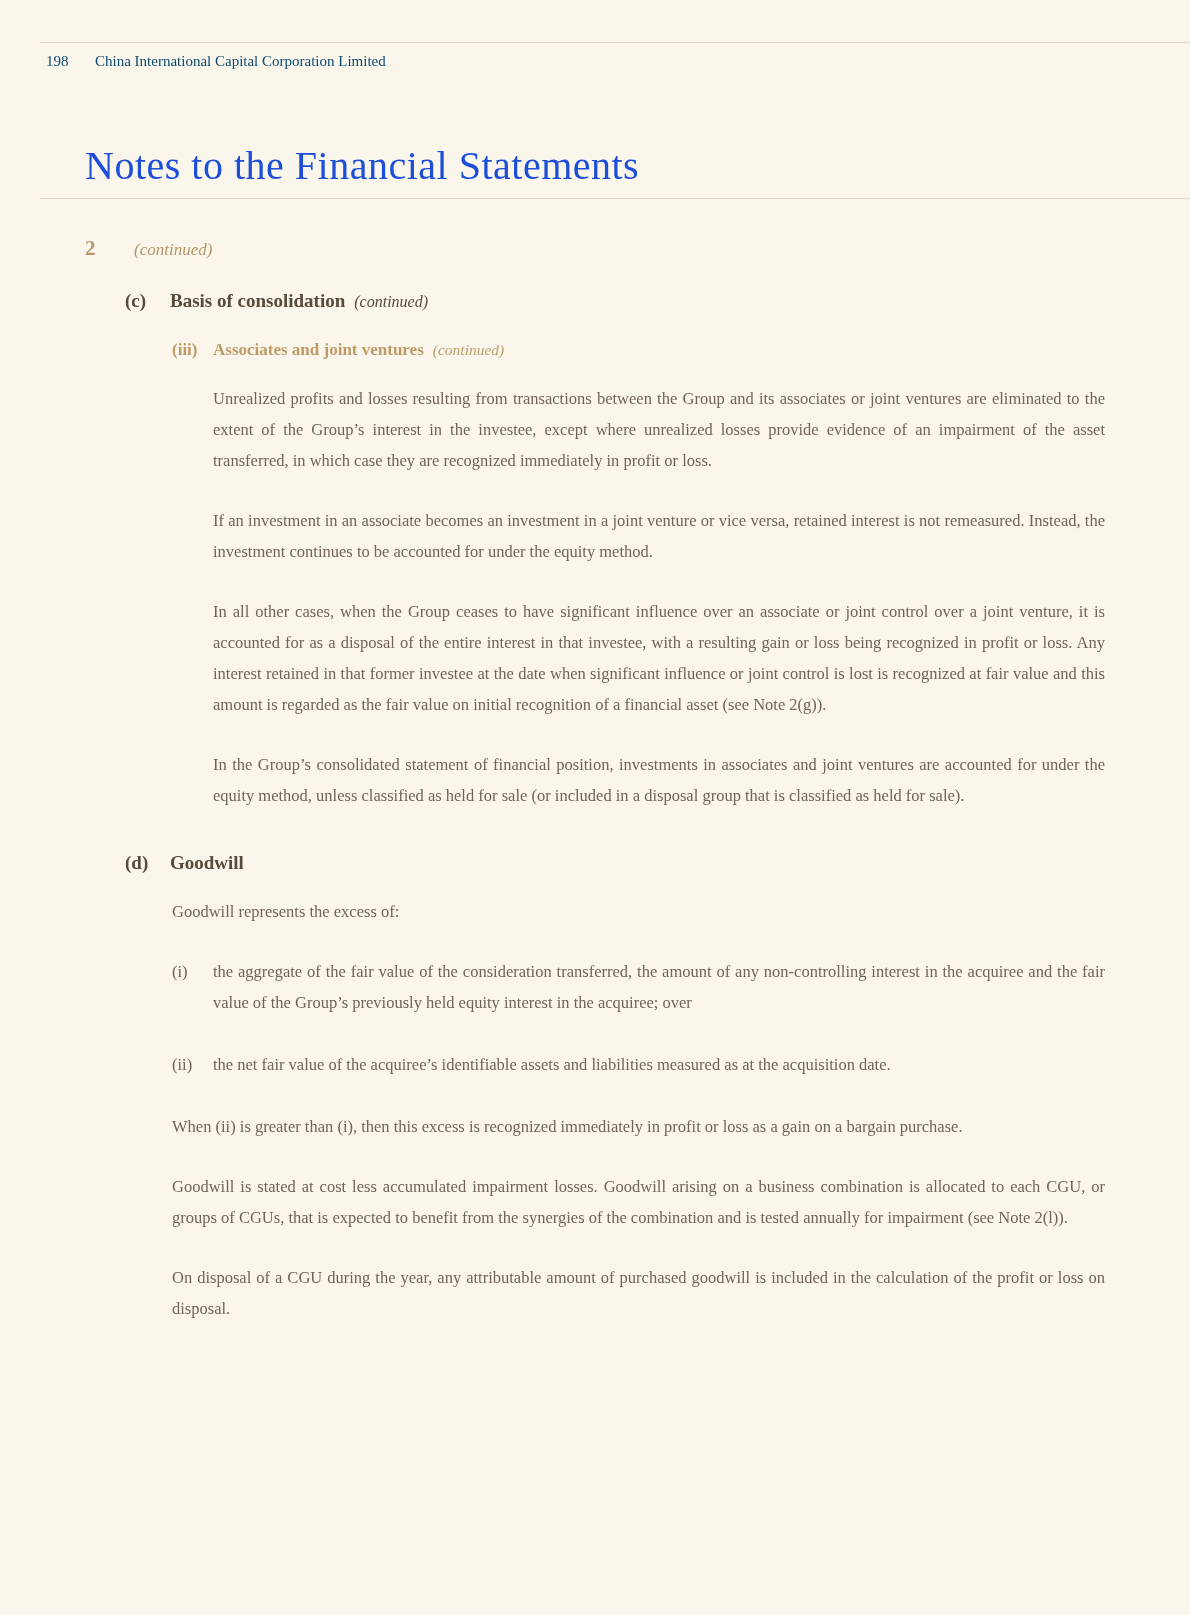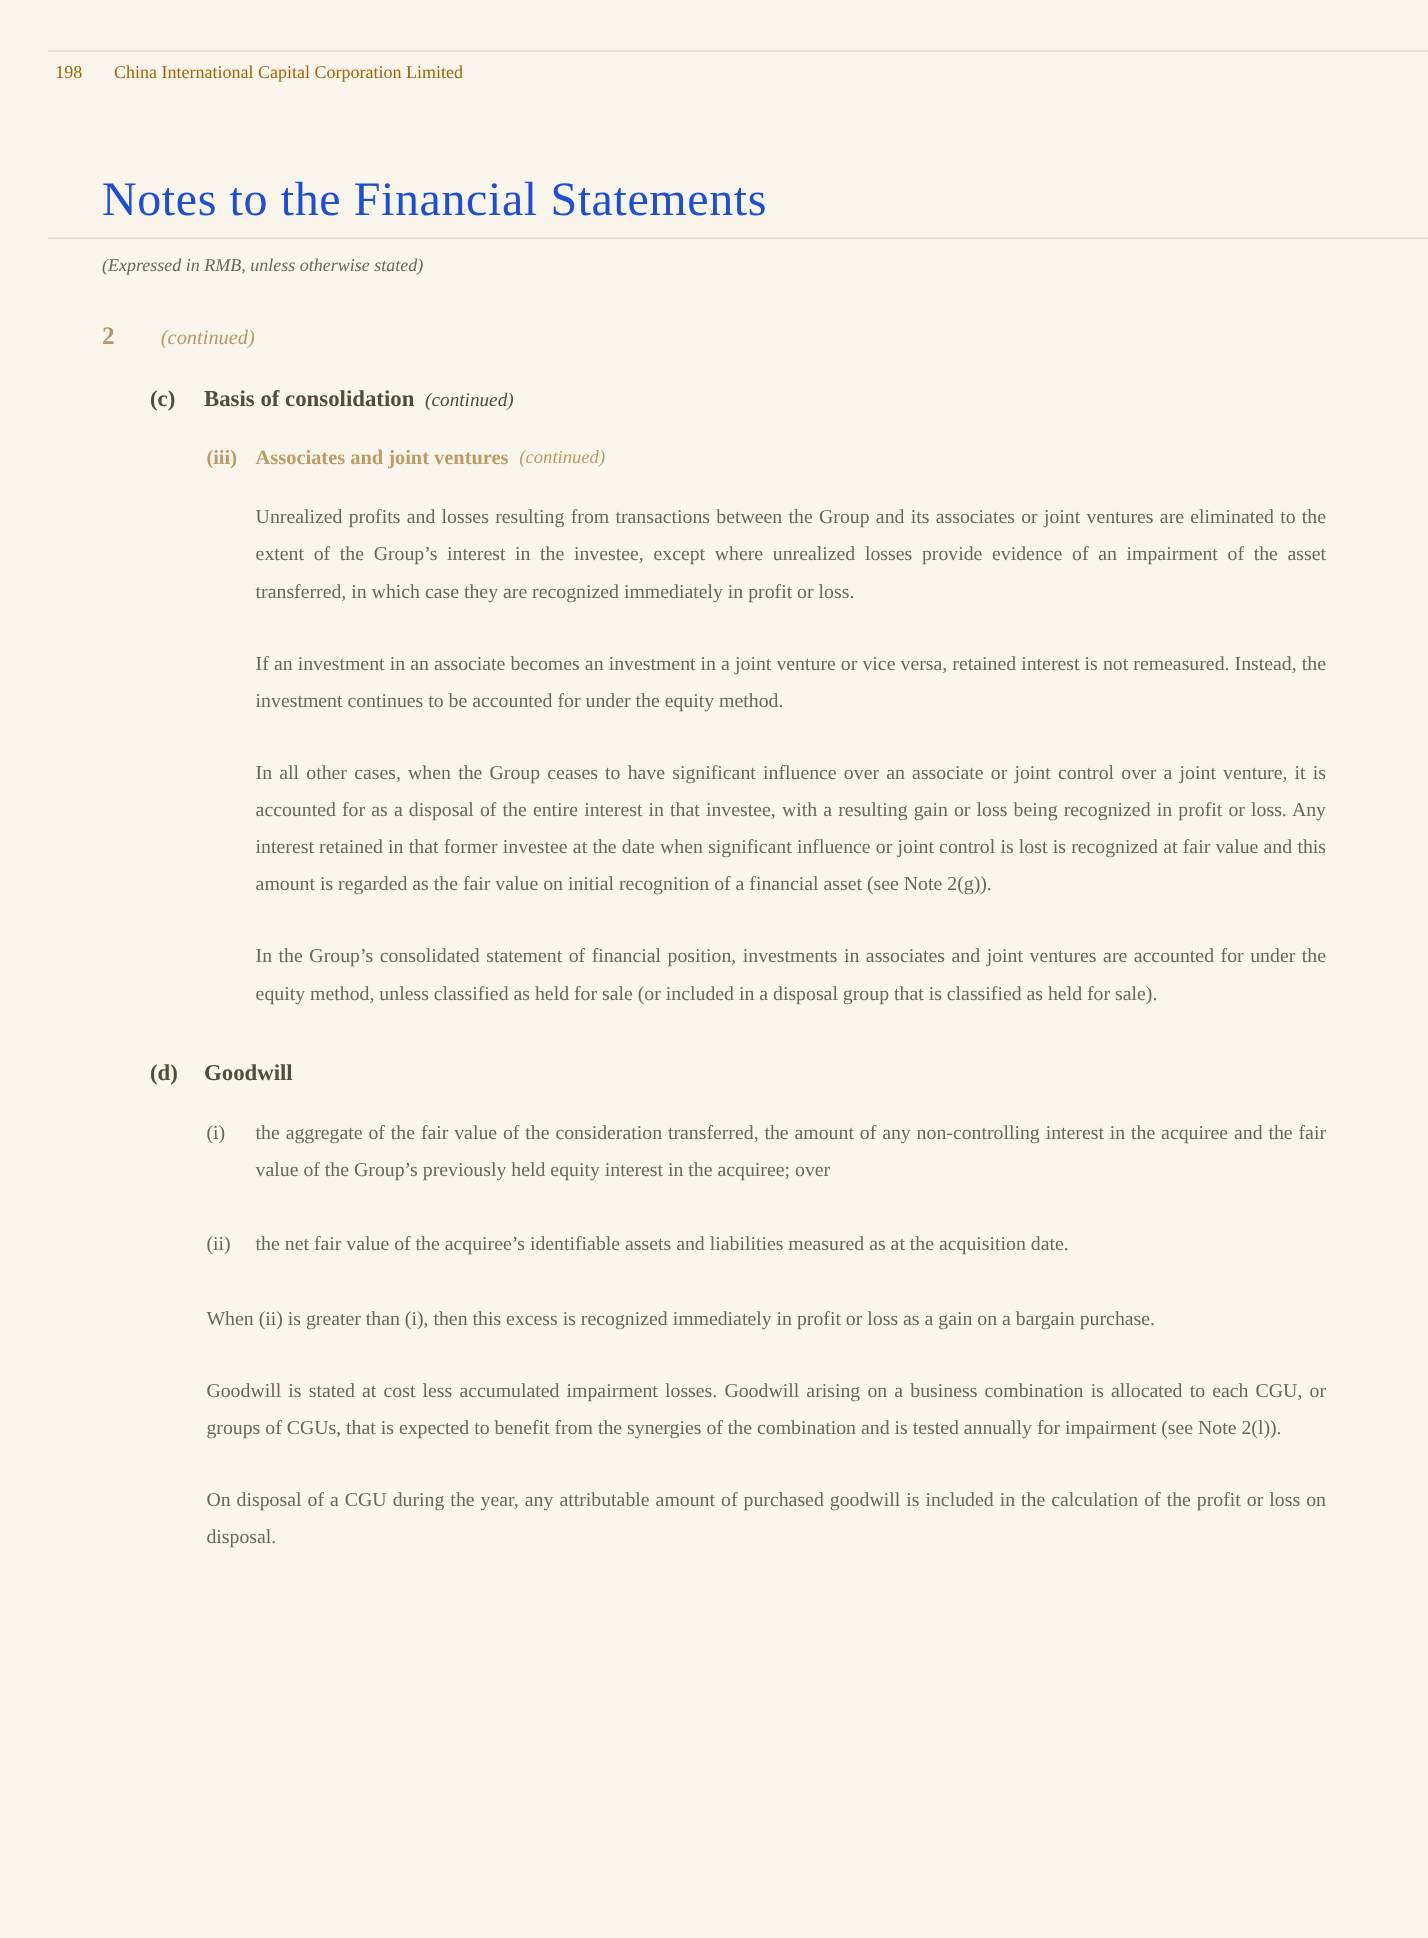--- a/index.html
+++ b/index.html
@@ -20,21 +20,21 @@
     border: none;
     border-top: 1px solid #DCD4C6;
     margin: 0;
   }
   .top-rule { margin: 42px 0 0 40px; }
   .page-header {
     display: flex;
     align-items: flex-start;
     margin: 10px 0 0 46px;
     font-size: 15px;
-    color: #a16207;
+    color: #0c4a6e;
   }
   .page-num { width: 49px; }
   .doc-title {
     margin: 74px 0 0 85px;
     font-size: 40px;
     font-weight: 400;
     color: #1d4ed8;
     letter-spacing: 0.5px;
     line-height: 1.1;
   }
@@ -120,21 +120,20 @@
 
   <div class="page-header">
     <span class="page-num">198</span>
     <span class="company">China International Capital Corporation Limited</span>
   </div>
 
   <h1 class="doc-title">Notes to the Financial Statements</h1>
 
   <hr class="rule title-rule">
 
-  <div class="subtitle">(Expressed in RMB, unless otherwise stated)</div>
 
   <div class="content">
 
     <div class="sec-head">
       <span class="sec-num">2</span>
       <span class="cont-italic">(continued)</span>
     </div>
 
     <div class="sub">
 
@@ -160,20 +159,21 @@
     </div>
 
     <div class="sub sub-d">
 
       <div class="subc-head">
         <span class="subc-label">(d)</span>
         <span class="subc-title">Goodwill</span>
       </div>
 
       <div class="subd-body">
+        <p>Goodwill represents the excess of:</p>
 
         <div class="list-item">
           <span class="item-label">(i)</span>
           <span class="item-text">the aggregate of the fair value of the consideration transferred, the amount of any non-controlling interest in the acquiree and the fair value of the Group’s previously held equity interest in the acquiree; over</span>
         </div>
 
         <div class="list-item">
           <span class="item-label">(ii)</span>
           <span class="item-text">the net fair value of the acquiree’s identifiable assets and liabilities measured as at the acquisition date.</span>
         </div>

